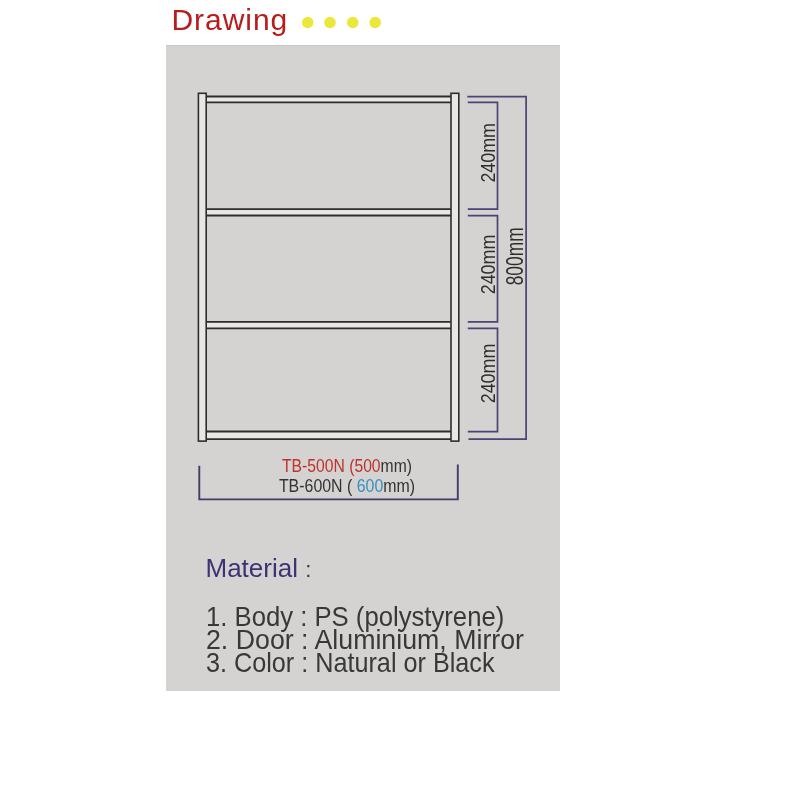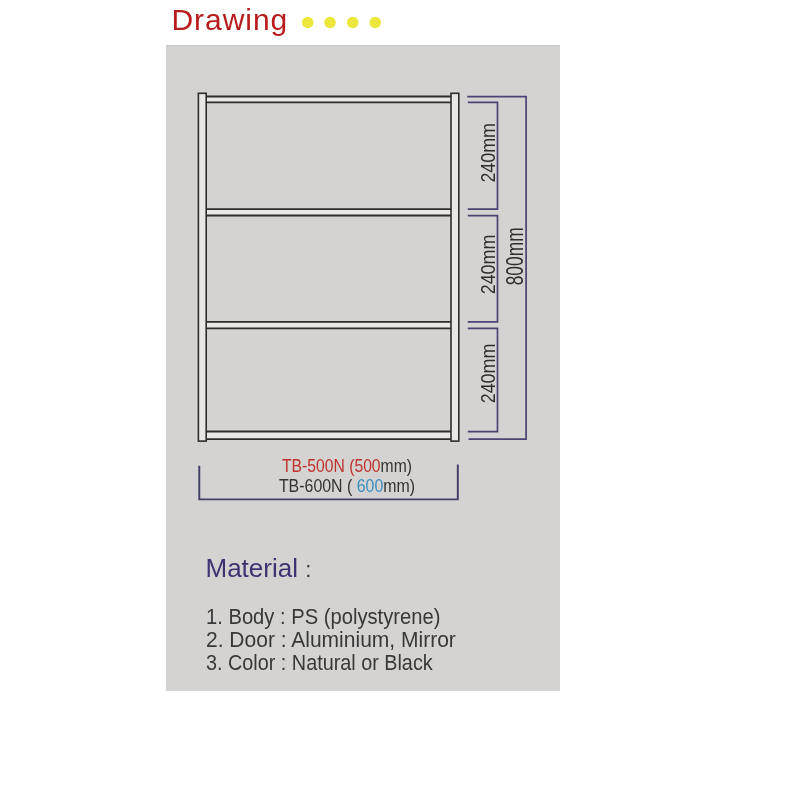--- a/index.html
+++ b/index.html
@@ -91,17 +91,17 @@
     </g>
 </svg>
 
 <div class="abs" style="left:246.5px;top:456.3px;width:200px;text-align:center;font-size:18px;line-height:20px;white-space:nowrap;color:#333333;">
 <div style="transform:scaleX(0.872);"><span style="color:#bf332c">TB-500N (500</span><span>mm)</span></div>
 <div style="transform:scaleX(0.884);"><span>TB-600N ( </span><span style="color:#3a8ec0">600</span><span>mm)</span></div>
 </div>
 
 <div class="abs" style="left:205.5px;top:555px;font-size:26px;line-height:26px;white-space:nowrap;color:#3e3273;">Material <span style="font-size:22px;color:#3a3a3a">:</span></div>
 
-<div class="abs" style="left:205.8px;top:604.7px;font-size:22px;line-height:23px;white-space:nowrap;color:#383838;">
+<div class="abs" style="left:205.8px;top:604.7px;font-size:28px;line-height:23px;white-space:nowrap;color:#383838;">
 <div style="transform:scaleX(0.917);transform-origin:left top;">1. Body : PS (polystyrene)</div>
 <div style="transform:scaleX(0.955);transform-origin:left top;">2. Door : Aluminium, Mirror</div>
 <div style="transform:scaleX(0.9);transform-origin:left top;">3. Color : Natural or Black</div>
 </div>
 
 </body></html>

